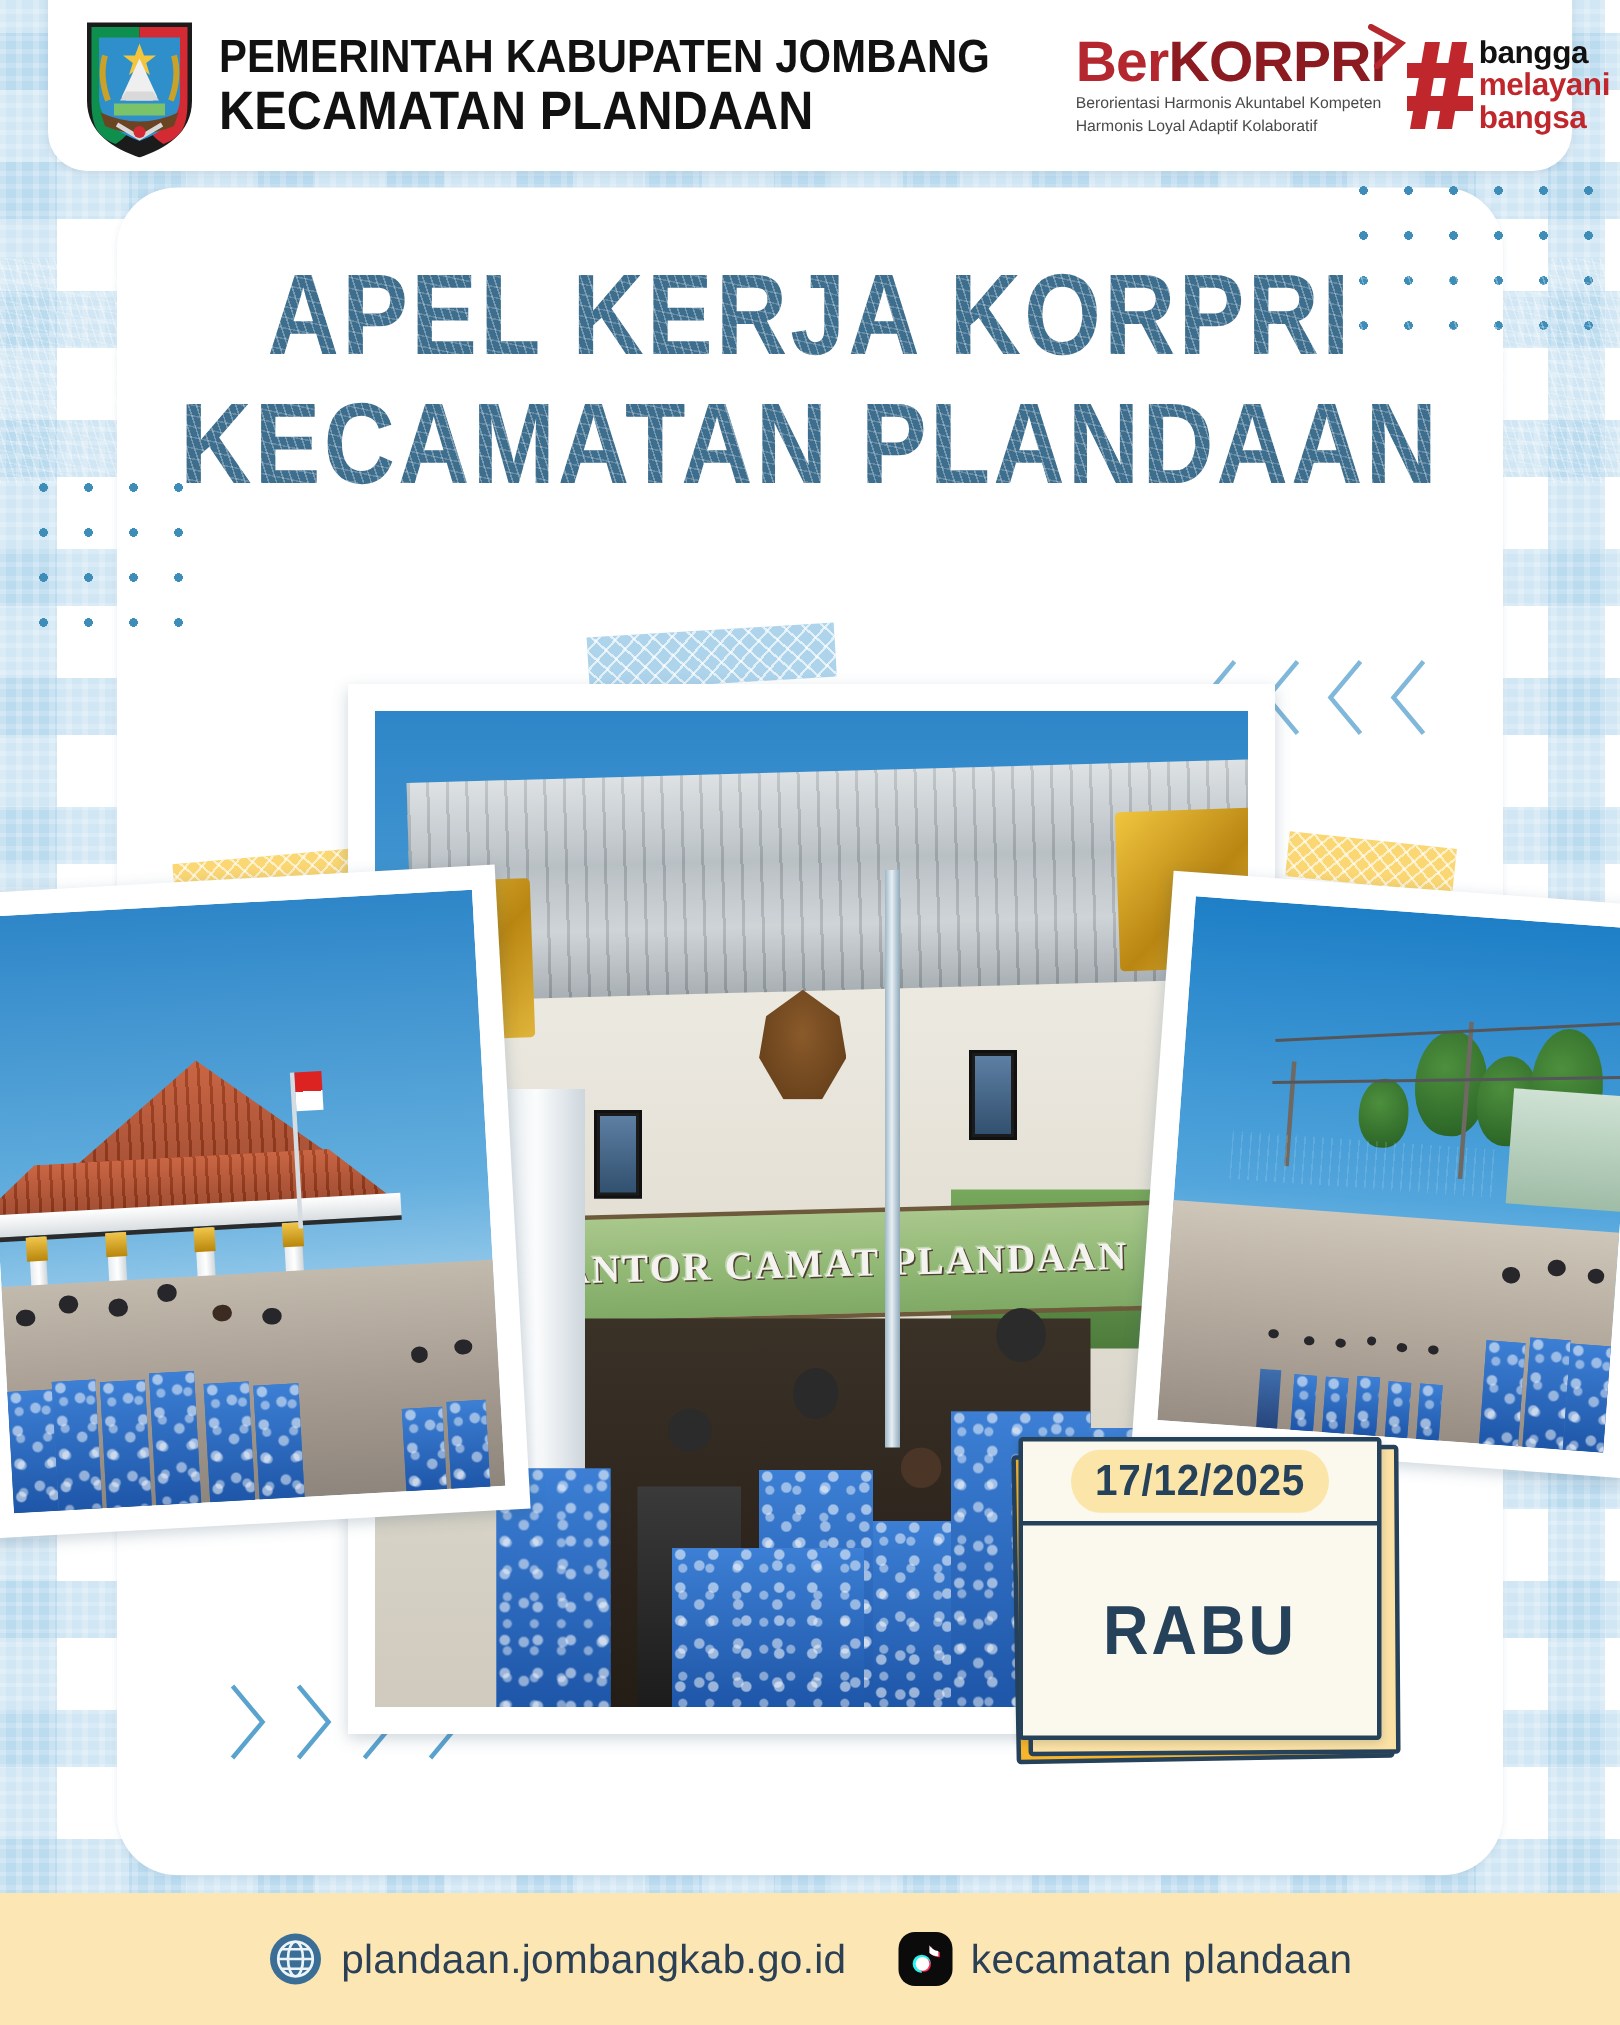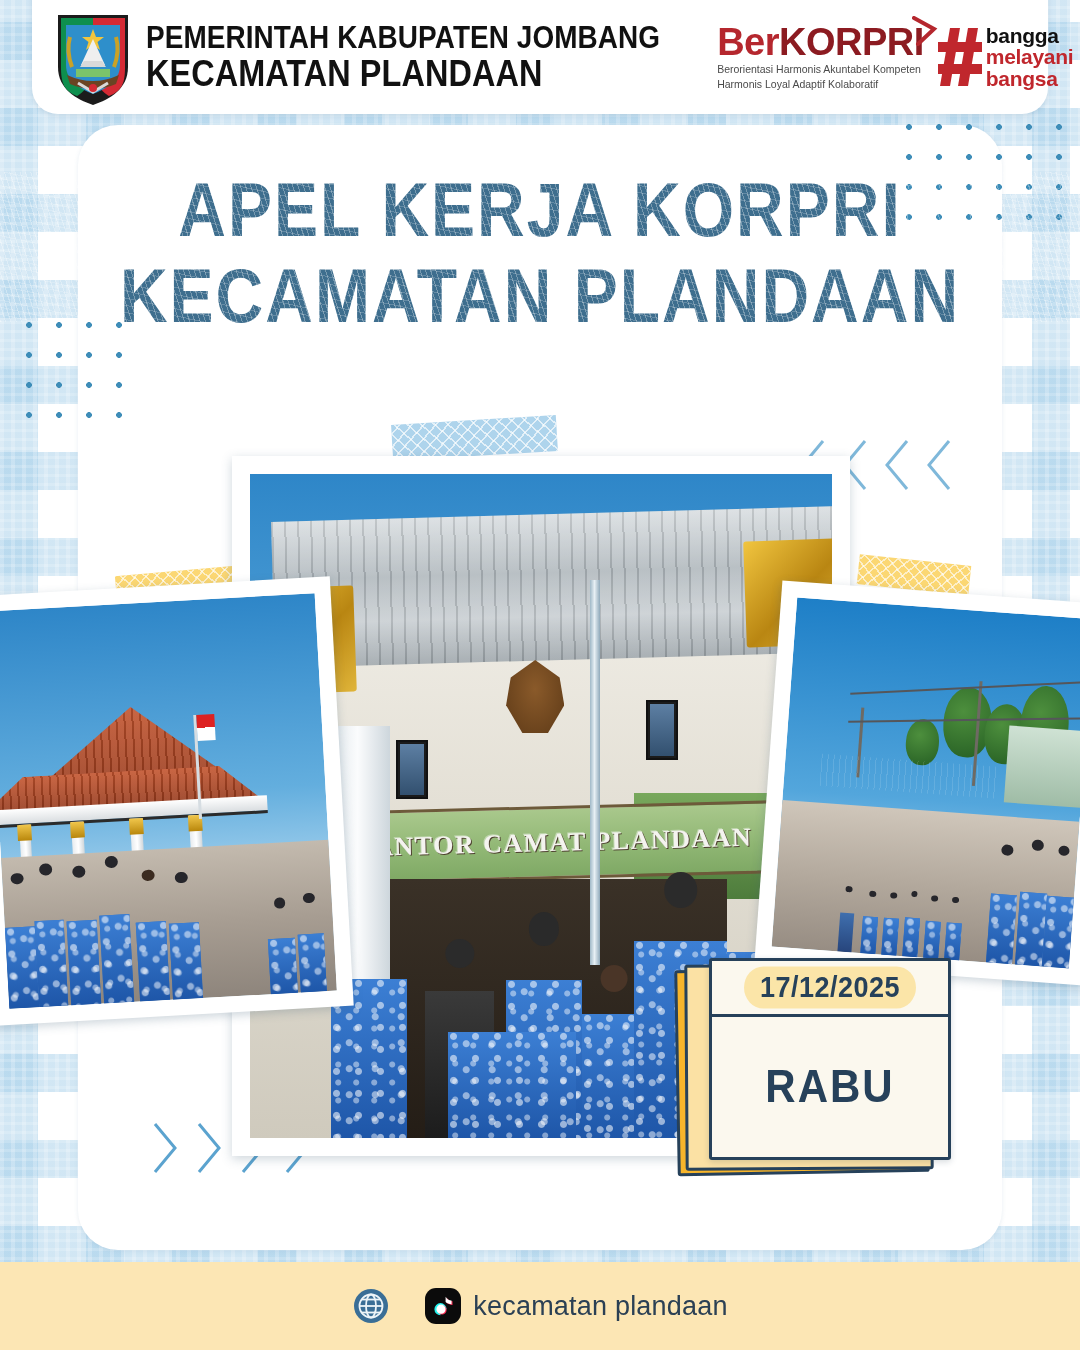--- a/index.html
+++ b/index.html
@@ -306,21 +306,21 @@
     position:absolute; left:0; top:10px; width:252px; height:206px;
     background:#F7B52B; border:3px solid #26415A; border-radius:3px;
     transform:rotate(-1deg);
   }
   #cal-mid{
     position:absolute; left:9px; top:6px; width:248px; height:206px;
     background:#FBE1A4; border:3px solid #26415A; border-radius:3px;
     transform:rotate(-.4deg);
   }
   #cal-front{
-    position:absolute; left:33px; top:0px; width:242px; height:202px;
+    position:absolute; left:3px; top:0px; width:242px; height:202px;
     background:#FBF8EE; border:3px solid #26415A; border-radius:3px;
     box-shadow:0 2px 6px rgba(40,60,80,.18);
   }
   #cal-datebar{
     position:absolute; left:0; right:0; top:0; height:56px;
     border-bottom:3px solid #26415A;
     display:flex; align-items:center; justify-content:center;
   }
   #cal-date{
     background:#FBE5A8; border-radius:22px; padding:4px 16px;
@@ -629,20 +629,21 @@
     <svg class="ficon" viewBox="0 0 38 38">
       <circle cx="19" cy="19" r="17" fill="#3A6E96"></circle>
       <g stroke="#EDF4F8" stroke-width="1.8" fill="none">
         <circle cx="19" cy="19" r="11.5"></circle>
         <ellipse cx="19" cy="19" rx="5" ry="11.5"></ellipse>
         <line x1="7.5" y1="19" x2="30.5" y2="19"></line>
         <line x1="9.5" y1="12.5" x2="28.5" y2="12.5"></line>
         <line x1="9.5" y1="25.5" x2="28.5" y2="25.5"></line>
       </g>
     </svg>
+    <span class="lbl">plandaan.jombangkab.go.id</span>
   </div>
 
   <div class="fitem">
     <svg class="ficon" viewBox="0 0 38 38">
       <rect x="1" y="1" width="36" height="36" rx="11" fill="#0B0B0B"></rect>
       <path d="M16.5 26.8a4.6 4.6 0 1 1 4.6-4.6" fill="none" stroke="#25F4EE" stroke-width="3"></path>
       <path d="M18 27.5a4.6 4.6 0 1 1 4.6-4.6V10.5c1.3 2.4 3.3 3.6 5.9 3.8v3.6c-2.2-.1-4.1-.8-5.9-2.2v7.2A4.6 4.6 0 0 1 18 27.5z" fill="#FE2C55"></path>
       <path d="M17 26.8a4.6 4.6 0 1 1 4.6-4.6V9.8c1.3 2.4 3.3 3.6 5.9 3.8v3.6c-2.2-.1-4.1-.8-5.9-2.2v7.2A4.6 4.6 0 0 1 17 26.8z" fill="#FFFFFF"></path>
     </svg>
     <span class="lbl">kecamatan plandaan</span>

